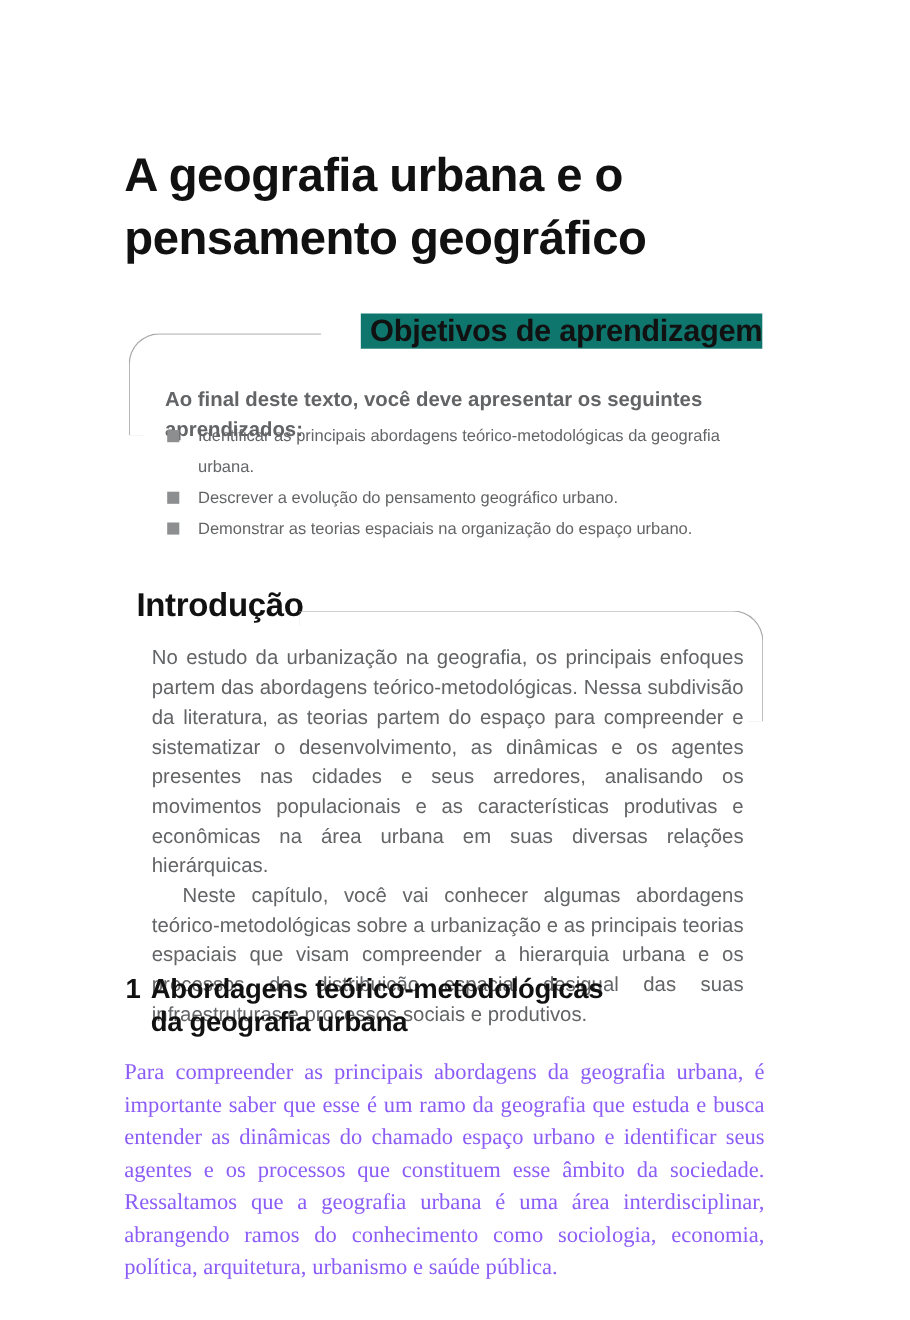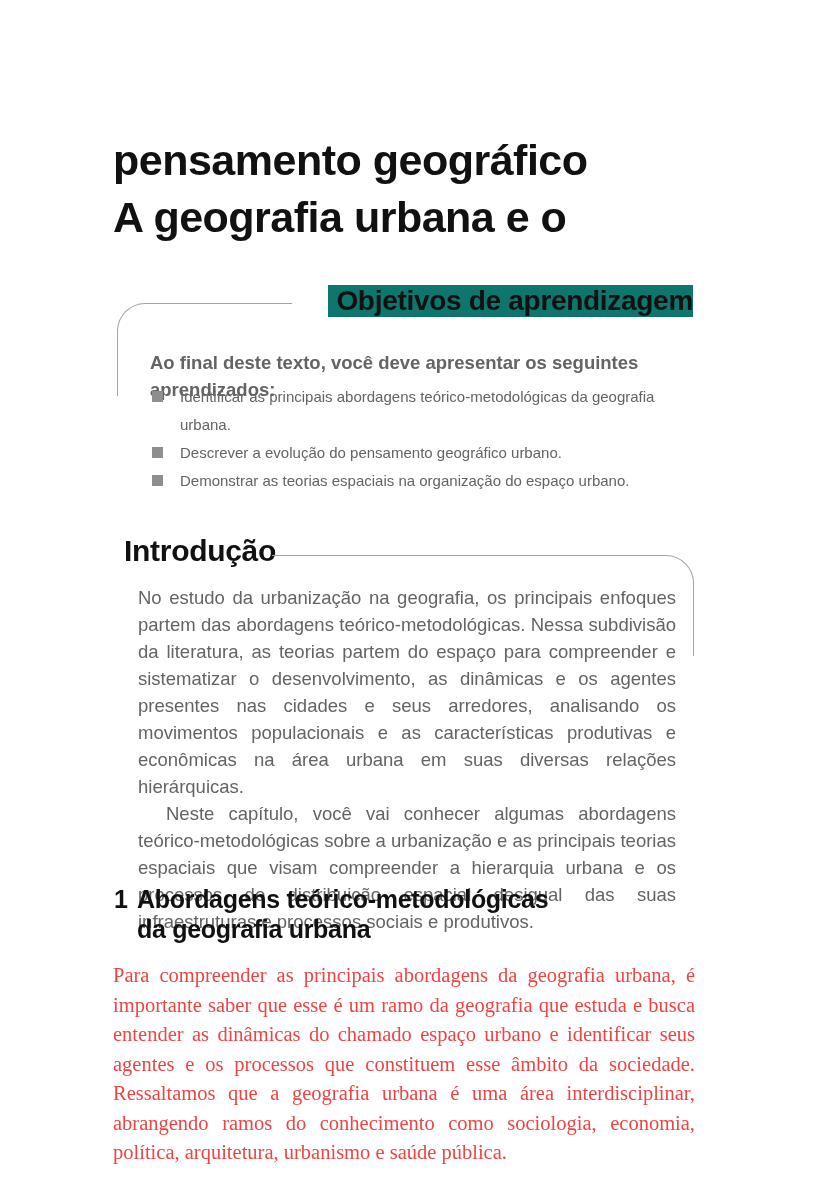--- a/index.html
+++ b/index.html
@@ -132,33 +132,33 @@
   }
   .section-number { width: 23px; }
   .section-para {
     position: absolute;
     left: 113px;
     top: 961px;
     width: 582px;
     font-family: "Liberation Serif", "DejaVu Serif", serif;
     font-size: 20.5px;
     line-height: 29.5px;
-    color: #ef4444;
+    color: #8b5cf6;
     text-align: justify;
   }
   .section-para p { margin: 0; }
 </style>
 </head>
 <body>
 
 <div class="page">
 
   <h1 class="chapter-title" style="margin:0;">
+    <div>A geografia urbana e o</div>
     <div>pensamento geográfico</div>
-    <div>A geografia urbana e o</div>
   </h1>
 
   <div class="obj-corner"></div>
   <h2 class="obj-heading" style="margin:0;">Objetivos de aprendizagem</h2>
 
   <p class="obj-lead" style="margin:12px;font-weight:bold;">Ao final deste texto, você deve apresentar os seguintes aprendizados:</p>
 
   <ul class="obj-list">
     <li>
       <span class="bullet-square"></span>

